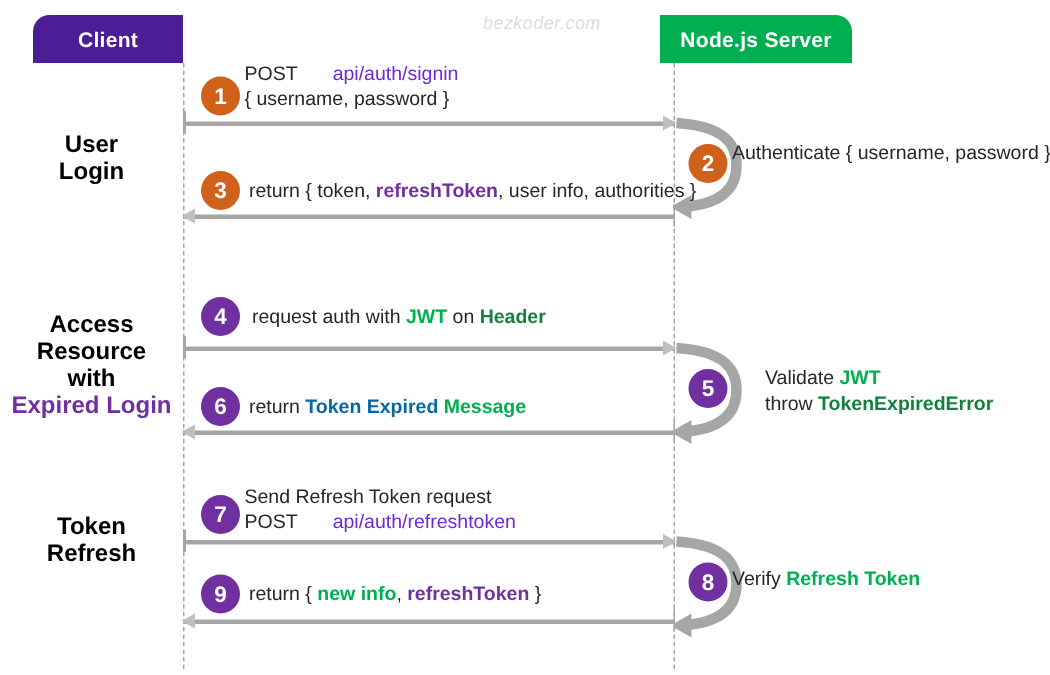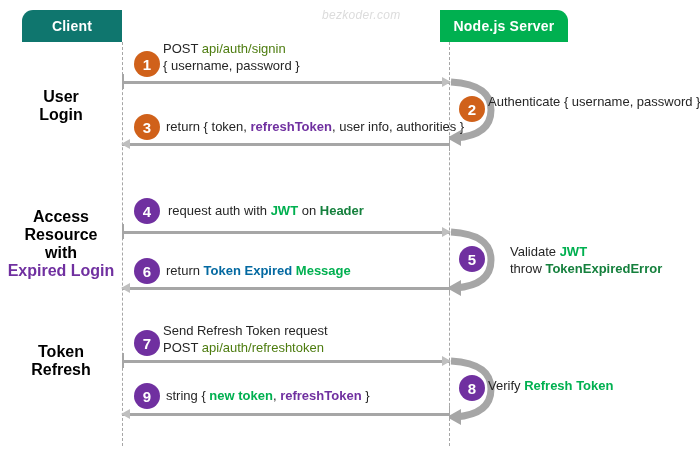--- a/index.html
+++ b/index.html
@@ -27,21 +27,21 @@
     color: #ffffff;
     font-size: 14px;
     font-weight: 700;
     letter-spacing: .2px;
   }
   #client-box {
     left: 22px;
     top: 10px;
     width: 100px;
     height: 32px;
-    background: #0f766e;
+    background: #4c1d95;
     border-radius: 11px 0 0 0;
   }
   #server-box {
     left: 440px;
     top: 10px;
     width: 128px;
     height: 32px;
     background: #00b050;
     border-radius: 0 11px 0 0;
   }
@@ -148,21 +148,21 @@
 
   
   .step-text {
     position: absolute;
     font-size: 13px;
     color: #262626;
     line-height: 17px;
     white-space: nowrap;
   }
   .step-text .line { display: block; }
-  .t-url    { color: #4d7c0f; }
+  .t-url    { color: #6d28d9; margin-left: 20px; }
   .t-green  { color: #00b050; font-weight: 700; }
   .t-purple { color: #7030a0; font-weight: 700; }
   .t-gold   { color: #0369a1; font-weight: 700; }
   .t-bold   { font-weight: 700; color: #15803d; }
 </style>
 </head>
 <body>
 
 <div id="canvas">
 
@@ -286,21 +286,21 @@
     <span>8</span>
   </div>
   <div class="step-text" id="text-7" style="left:488px; top:377px;">
       <span class="line"><span>Verify </span><span class="t-green">Refresh Token</span></span>
     </div>
 
   <div class="badge purple" style="left:134px; top:383px;">
     <span>9</span>
   </div>
   <div class="step-text" id="text-8" style="left:166px; top:387px;">
-      <span class="line"><span>string { </span><span class="t-green">new token</span><span>, </span><span class="t-purple">refreshToken</span><span> }</span></span>
+      <span class="line"><span>return { </span><span class="t-green">new info</span><span>, </span><span class="t-purple">refreshToken</span><span> }</span></span>
     </div>
   <div class="arrow to-left" style="left:122px; top:409px; width:328px;">
     <div class="tail"></div>
     <div class="shaft"></div>
     <div class="head"></div>
   </div>
 
 </div>
 
 </body></html>

